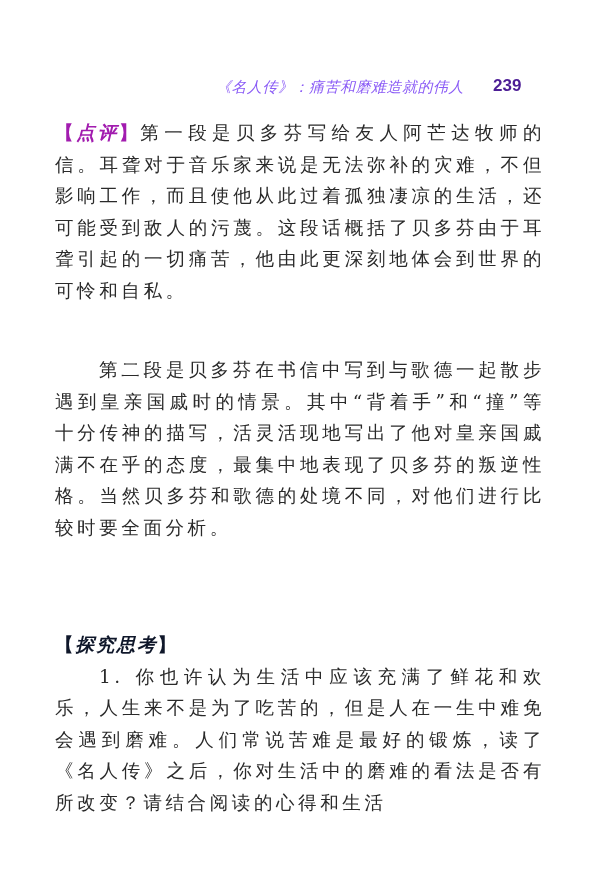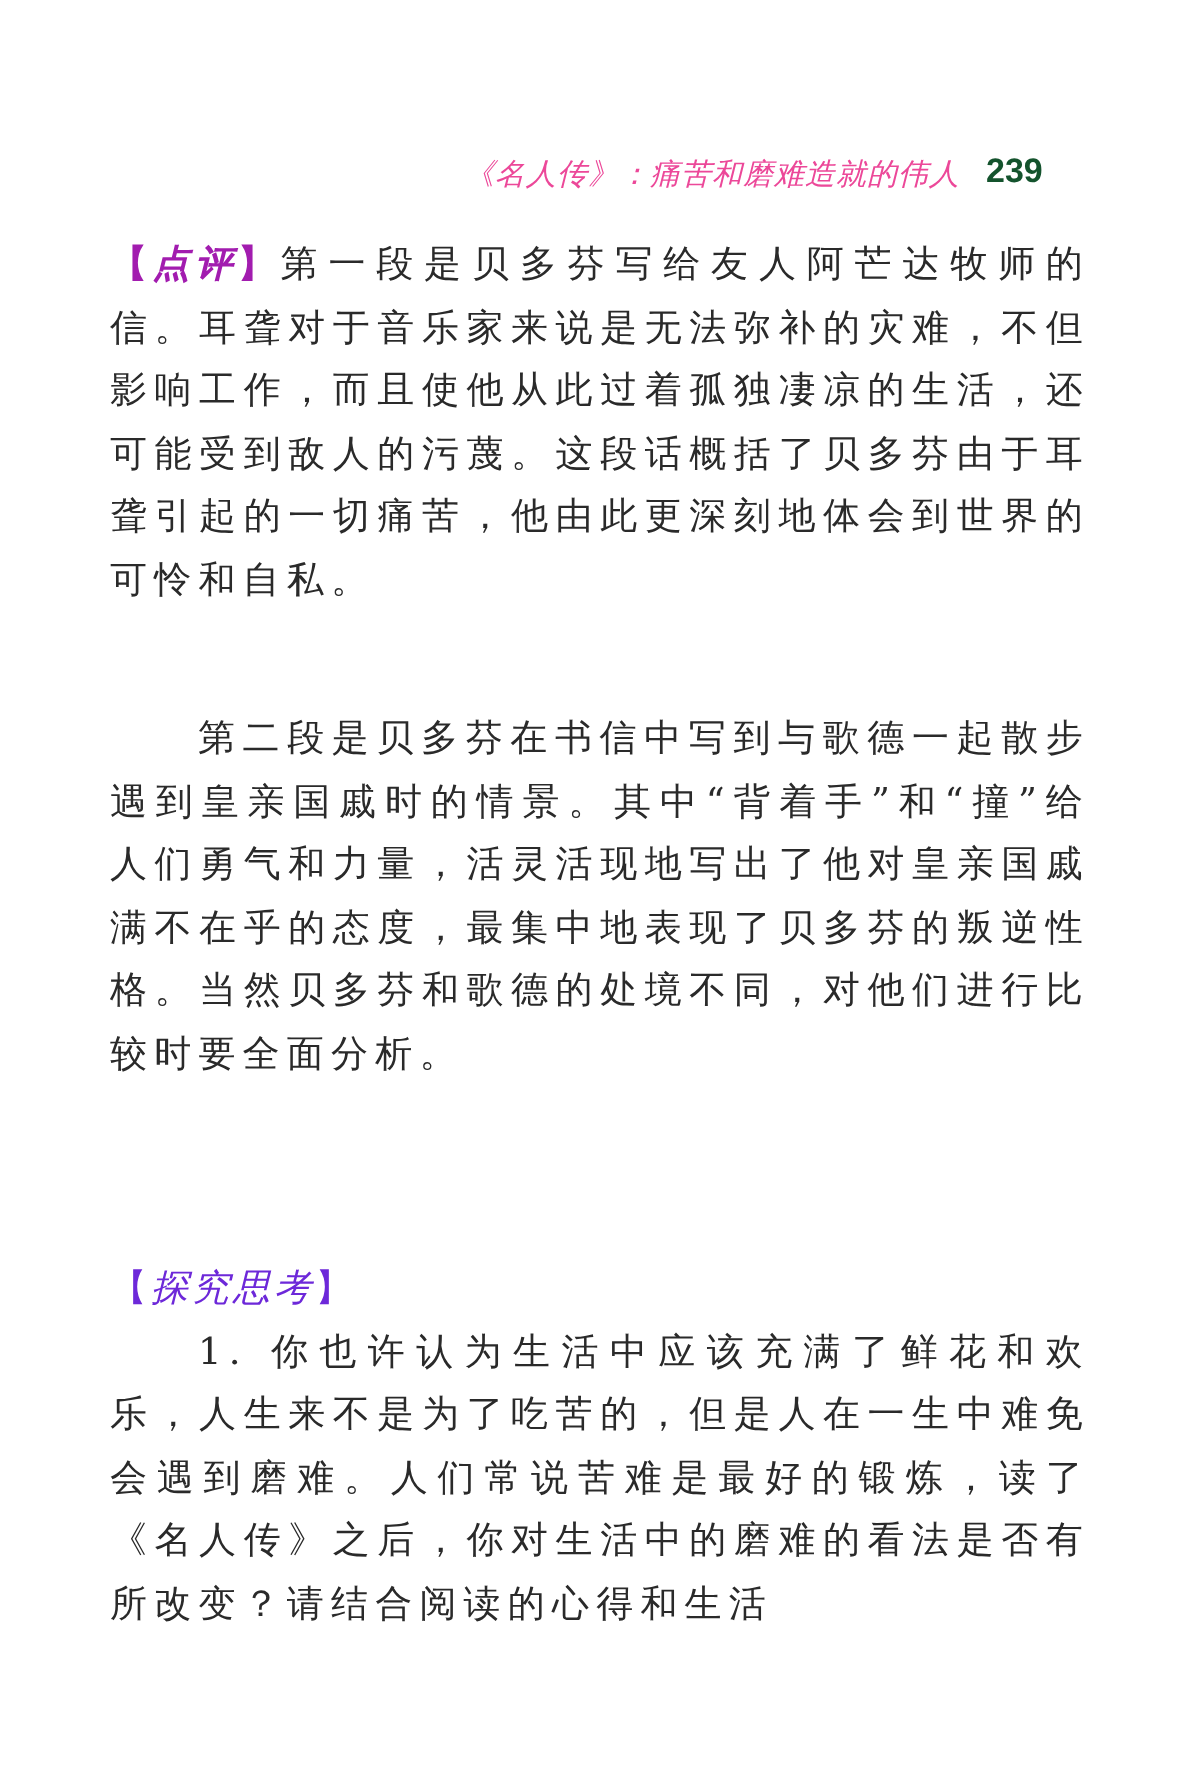--- a/index.html
+++ b/index.html
@@ -17,35 +17,35 @@
     }
     .running-head {
       position: absolute;
       top: 76px;
       left: 0;
       width: 600px;
       height: 24px;
     }
     .running-title {
       position: absolute;
-      right: 120px;
+      right: 136px;
       top: 2px;
       font-size: 15px;
       letter-spacing: 0.5px;
-      color: #ec4899;
+      color: #8b5cf6;
       font-style: italic;
       font-family: "DejaVu Serif", serif;
     }
     .page-number {
       position: absolute;
       left: 493px;
       top: 0px;
       font-size: 17px;
       font-weight: bold;
-      color: #14532d;
+      color: #4c1d95;
       font-family: "Liberation Sans", sans-serif;
     }
     .content {
       position: absolute;
       left: 55px;
       top: 117px;
       width: 490px;
     }
     .para {
       margin: 0;
@@ -71,22 +71,22 @@
       letter-spacing: 1px;
       font-family: "DejaVu Sans", sans-serif;
     }
     .bracket-label .inner {
       font-style: italic;
     }
     .section-heading {
       font-size: 18.5px;
       line-height: 31.5px;
       margin: 0;
-      font-weight: normal;
-      color: #6d28d9;
+      font-weight: bold;
+      color: #0f172a;
       letter-spacing: 2px;
       font-family: "DejaVu Sans", sans-serif;
     }
     .section-heading .inner {
       font-style: italic;
     }
   </style>
 </head>
 <body>
 
@@ -94,21 +94,21 @@
   <span class="running-title">《名人传》：痛苦和磨难造就的伟人</span>
   <span class="page-number">239</span>
 </div>
 
 <div class="content">
 
   <p class="para"><span class="bracket-label"><span>【</span><span class="inner">点评</span><span>】</span></span><span>第一段是贝多芬写给友人阿芒达牧师的信。耳聋对于音乐家来说是无法弥补的灾难，不但影响工作，而且使他从此过着孤独凄凉的生活，还可能受到敌人的污蔑。这段话概括了贝多芬由于耳聋引起的一切痛苦，他由此更深刻地体会到世界的可怜和自私。</span></p>
 
   <div class="gap"></div>
 
-  <p class="para indent">第二段是贝多芬在书信中写到与歌德一起散步遇到皇亲国戚时的情景。其中“背着手”和“撞”给人们勇气和力量，活灵活现地写出了他对皇亲国戚满不在乎的态度，最集中地表现了贝多芬的叛逆性格。当然贝多芬和歌德的处境不同，对他们进行比较时要全面分析。</p>
+  <p class="para indent">第二段是贝多芬在书信中写到与歌德一起散步遇到皇亲国戚时的情景。其中“背着手”和“撞”等十分传神的描写，活灵活现地写出了他对皇亲国戚满不在乎的态度，最集中地表现了贝多芬的叛逆性格。当然贝多芬和歌德的处境不同，对他们进行比较时要全面分析。</p>
 
   <div class="gap"></div>
 
 
   <div class="gap-small"></div>
 
   <p class="section-heading"><span>【</span><span class="inner">探究思考</span><span>】</span></p>
 
   <p class="para indent">1. 你也许认为生活中应该充满了鲜花和欢乐，人生来不是为了吃苦的，但是人在一生中难免会遇到磨难。人们常说苦难是最好的锻炼，读了《名人传》之后，你对生活中的磨难的看法是否有所改变？请结合阅读的心得和生活</p>
 

